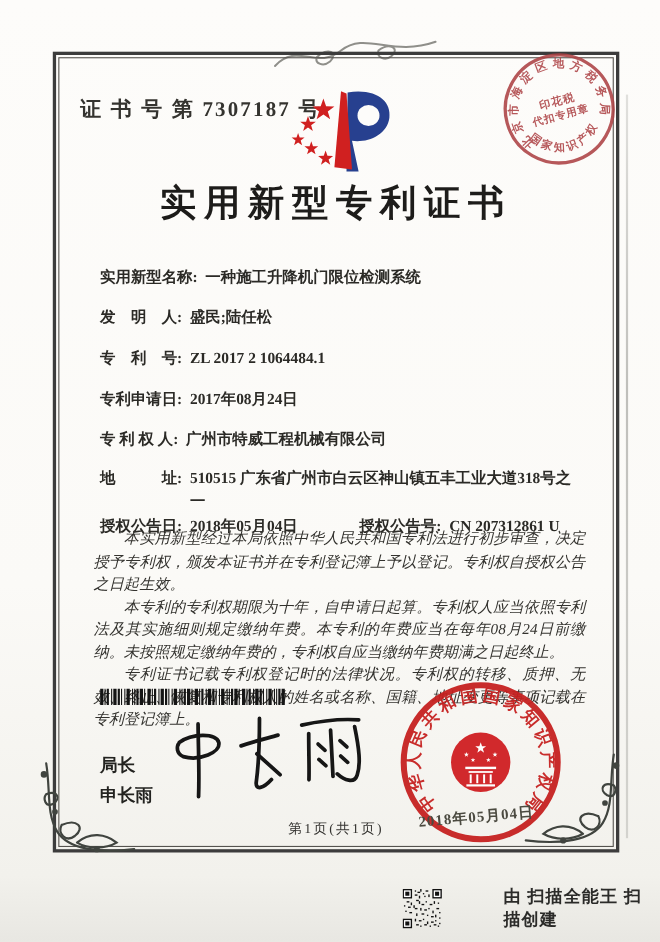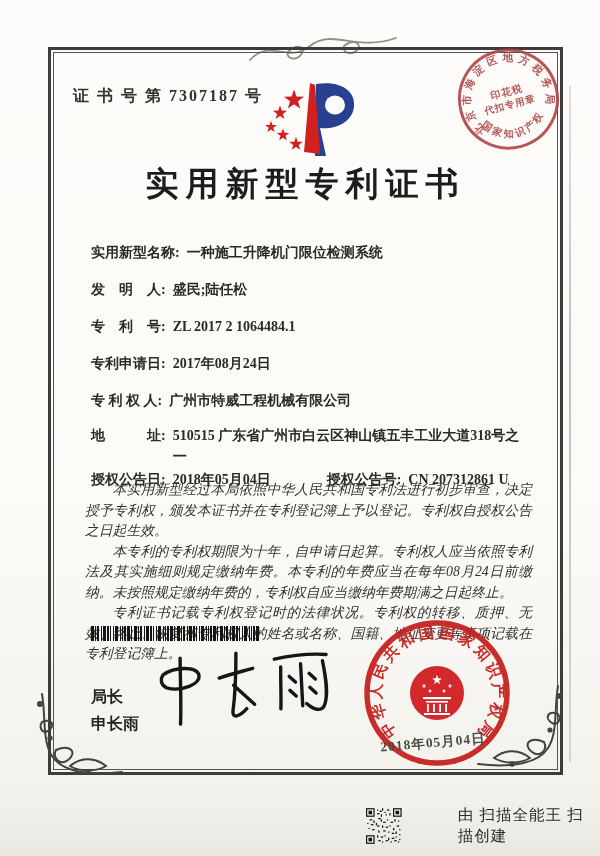--- a/index.html
+++ b/index.html
@@ -6,21 +6,21 @@
   .page{
     position:relative;width:600px;height:856px;overflow:hidden;
     background:linear-gradient(180deg,#fdfcfa 0%,#fbfaf7 62%,#f2f1ec 93%,#e8e7e2 100%);
     font-family:"Liberation Serif","DejaVu Serif",serif;color:#2e2e2b;
   }
   .paper-edge{position:absolute;left:569px;top:86px;width:2px;height:676px;
     background:linear-gradient(#c9c9c5,#8d8d88 40%,#b9b9b4);opacity:.55;}
   
   .frame{position:absolute;left:48px;top:47px;width:509px;height:722px;border:3px solid #3c3c3c;}
   .frame-inner{position:absolute;inset:2px;border:1px solid #55534f;pointer-events:none;}
-  .cert-no{position:absolute;left:22px;top:36px;font-size:16px;font-weight:700;letter-spacing:2px;color:#34332f;}
+  .cert-no{position:absolute;left:22px;top:36px;font-size:19px;font-weight:700;letter-spacing:2px;color:#34332f;}
   .logo{position:absolute;left:50%;top:30px;transform:translateX(-50%);}
   .title{position:absolute;left:0;right:0;top:112px;text-align:center;font-size:33px;font-weight:700;
     letter-spacing:7px;color:#1d1c1a;}
   
   .fields{position:absolute;left:40px;top:192px;width:438px;font-size:14px;font-weight:700;
     color:#2b2a26;line-height:21px;}
   .field-row{display:flex;margin-bottom:16px;}
   .field-row:nth-child(5){margin-bottom:14px;}
   .field-row:nth-child(6){margin-bottom:2px;}
   .field-label{white-space:pre;flex:0 0 auto;}
@@ -42,21 +42,21 @@
   .page-footer{position:absolute;left:0;right:0;bottom:10px;text-align:center;font-size:12.5px;
     letter-spacing:2px;color:#33322f;}
   
   .fl-top{position:absolute;left:248px;top:30px;}
   .fl-bl{position:absolute;left:34px;top:692px;}
   .fl-br{position:absolute;left:474px;top:684px;transform:scaleX(-1);}
   
   .tax-seal{position:absolute;left:456px;top:46px;transform:rotate(-15deg);opacity:.88;}
   
   .watermark{position:absolute;left:366px;top:804px;display:flex;align-items:center;}
-  .watermark-text{margin-left:12px;font-size:15.5px;font-weight:400;color:#2b2b29;letter-spacing:1px;
+  .watermark-text{margin-left:12px;font-size:15.5px;font-weight:700;color:#2b2b29;letter-spacing:1px;
     font-family:"Liberation Sans","DejaVu Sans",sans-serif;padding-left:44px;}
 </style>
 </head>
 <body>
 
 <svg width="0" height="0" style="position:absolute" aria-hidden="true">
   <defs>
     <polygon id="star" points="0,-10 2.35,-3.24 9.51,-3.09 3.8,1.24 5.88,8.09 0,4 -5.88,8.09 -3.8,1.24 -9.51,-3.09 -2.35,-3.24"></polygon>
     <path id="sealArc" d="M 36.4 116 A 56 56 0 1 1 115.6 116" fill="none"></path>
     <path id="taxArcTop" d="M 23.9 77.4 A 38 38 0 1 1 82.1 77.4" fill="none"></path>
@@ -186,20 +186,21 @@
           <rect x="-10" y="11" width="1.8" height="8" fill="#fff"></rect>
           <rect x="-4" y="11" width="1.8" height="8" fill="#fff"></rect>
           <rect x="2.2" y="11" width="1.8" height="8" fill="#fff"></rect>
           <rect x="8.2" y="11" width="1.8" height="8" fill="#fff"></rect>
           <rect x="-13" y="20" width="26" height="2" fill="#fff"></rect>
         </g>
       </svg>
     </div>
     <div class="seal-date">2018年05月04日</div>
 
+    <div class="page-footer">第1页(共1页)</div>
   </div>
 
   <div class="fl-bl">
     <svg width="92" height="88" viewBox="0 0 92 88" fill="none" stroke="#40443f" stroke-width="2" stroke-linecap="round">
       <path d="M8 2 C12 26 8 48 18 64 C28 80 56 84 88 80"></path>
       <path d="M8 30 C18 26 22 34 14 39 C7 42 5 34 8 30"></path>
       <path d="M22 58 C36 52 44 60 34 68 C26 74 18 66 22 58"></path>
       <path d="M36 74 C48 64 62 66 72 74 C62 80 46 80 36 74"></path>
       <circle cx="6" cy="12" r="2" fill="#40443f"></circle>
       <circle cx="16" cy="46" r="1.6" fill="#40443f"></circle>

